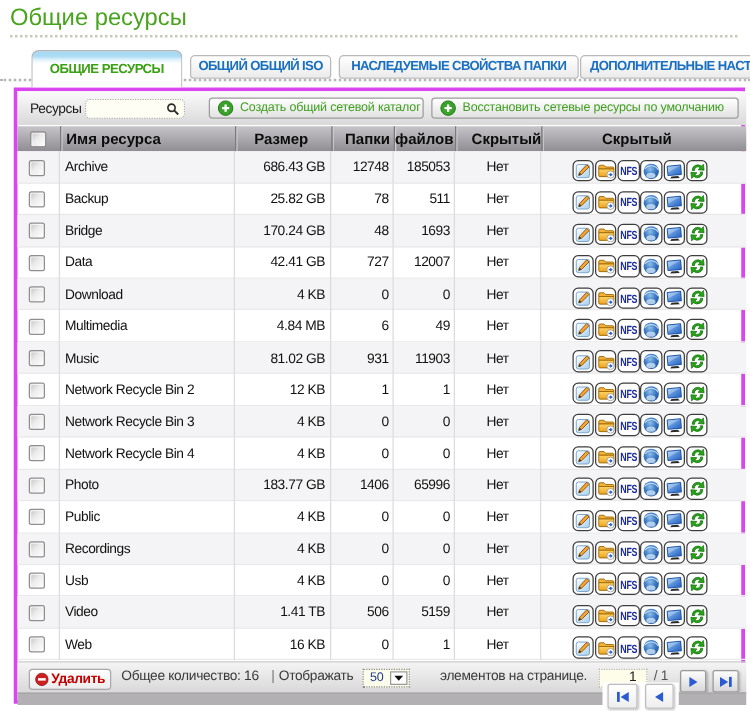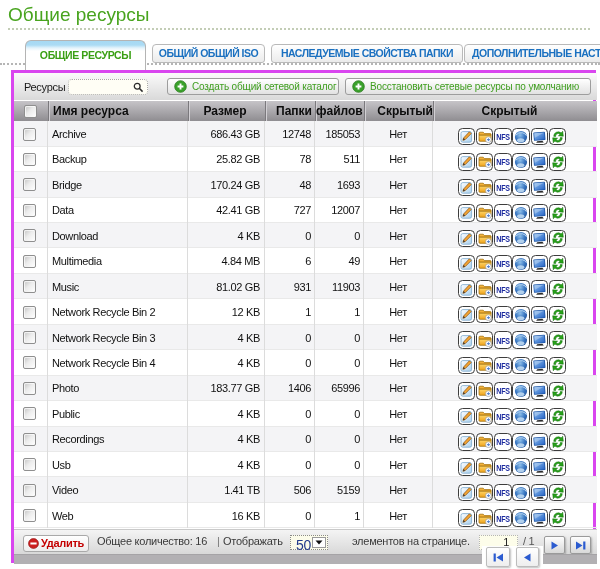--- a/index.html
+++ b/index.html
@@ -73,21 +73,21 @@
 #tfoot { left:0; top:455.5px; width:583px; height:25px; background:linear-gradient(#f4f4f4,#d8d8d8);
   border-top:1px solid #c9c9c9; font-size:11px; letter-spacing:-0.25px; color:#3a3a3a; }
 #delbtn { left:9px; top:5px; width:66px; height:17px; border:1px solid #a9a9a9; border-radius:3px;
   background:linear-gradient(#ffffff,#ececec); color:#c40000; font-weight:bold; font-size:11px; letter-spacing:-0.3px;
   display:flex; align-items:center; }
 #delbtn svg { margin:0 2px 0 4px; }
 #ftext1 { left:83px; top:5px; }
 #fsep { left:203px; top:5px; color:#777; }
 #ftext2 { left:209px; top:5px; }
 #fselect { left:276px; top:5px; width:38px; height:15px; border:1px dotted #8a8a8a; background:#fcfcea;
-  font-size:14px; color:#223a8c; }
+  font-size:10px; color:#223a8c; }
 #fselect span.v { position:absolute; left:5px; top:1px; }
 #fselect .dd { position:absolute; right:1px; top:1px; width:14px; height:11.5px; background:#fff;
   border:1px solid #9a9a9a; display:flex; align-items:center; justify-content:center; }
 #ftext3 { left:318px; top:5px;margin-left:20px; }
 #pginput { left:465px; top:5px; width:39px; height:15px; border:1px dotted #b5b5b5; background:#fdfdea;
   text-align:right; padding-right:8px; font-size:11px; line-height:13px; color:#222; }
 #pgof { left:509px; top:5px; color:#555; }
 .pgbtn { position:absolute; border:1px solid #9a9a9a; border-radius:2px;
   background:linear-gradient(#fdfdfd,#d8d8d8); box-shadow:1px 1px 2px rgba(0,0,0,.25);
   display:flex; align-items:center; justify-content:center; }

